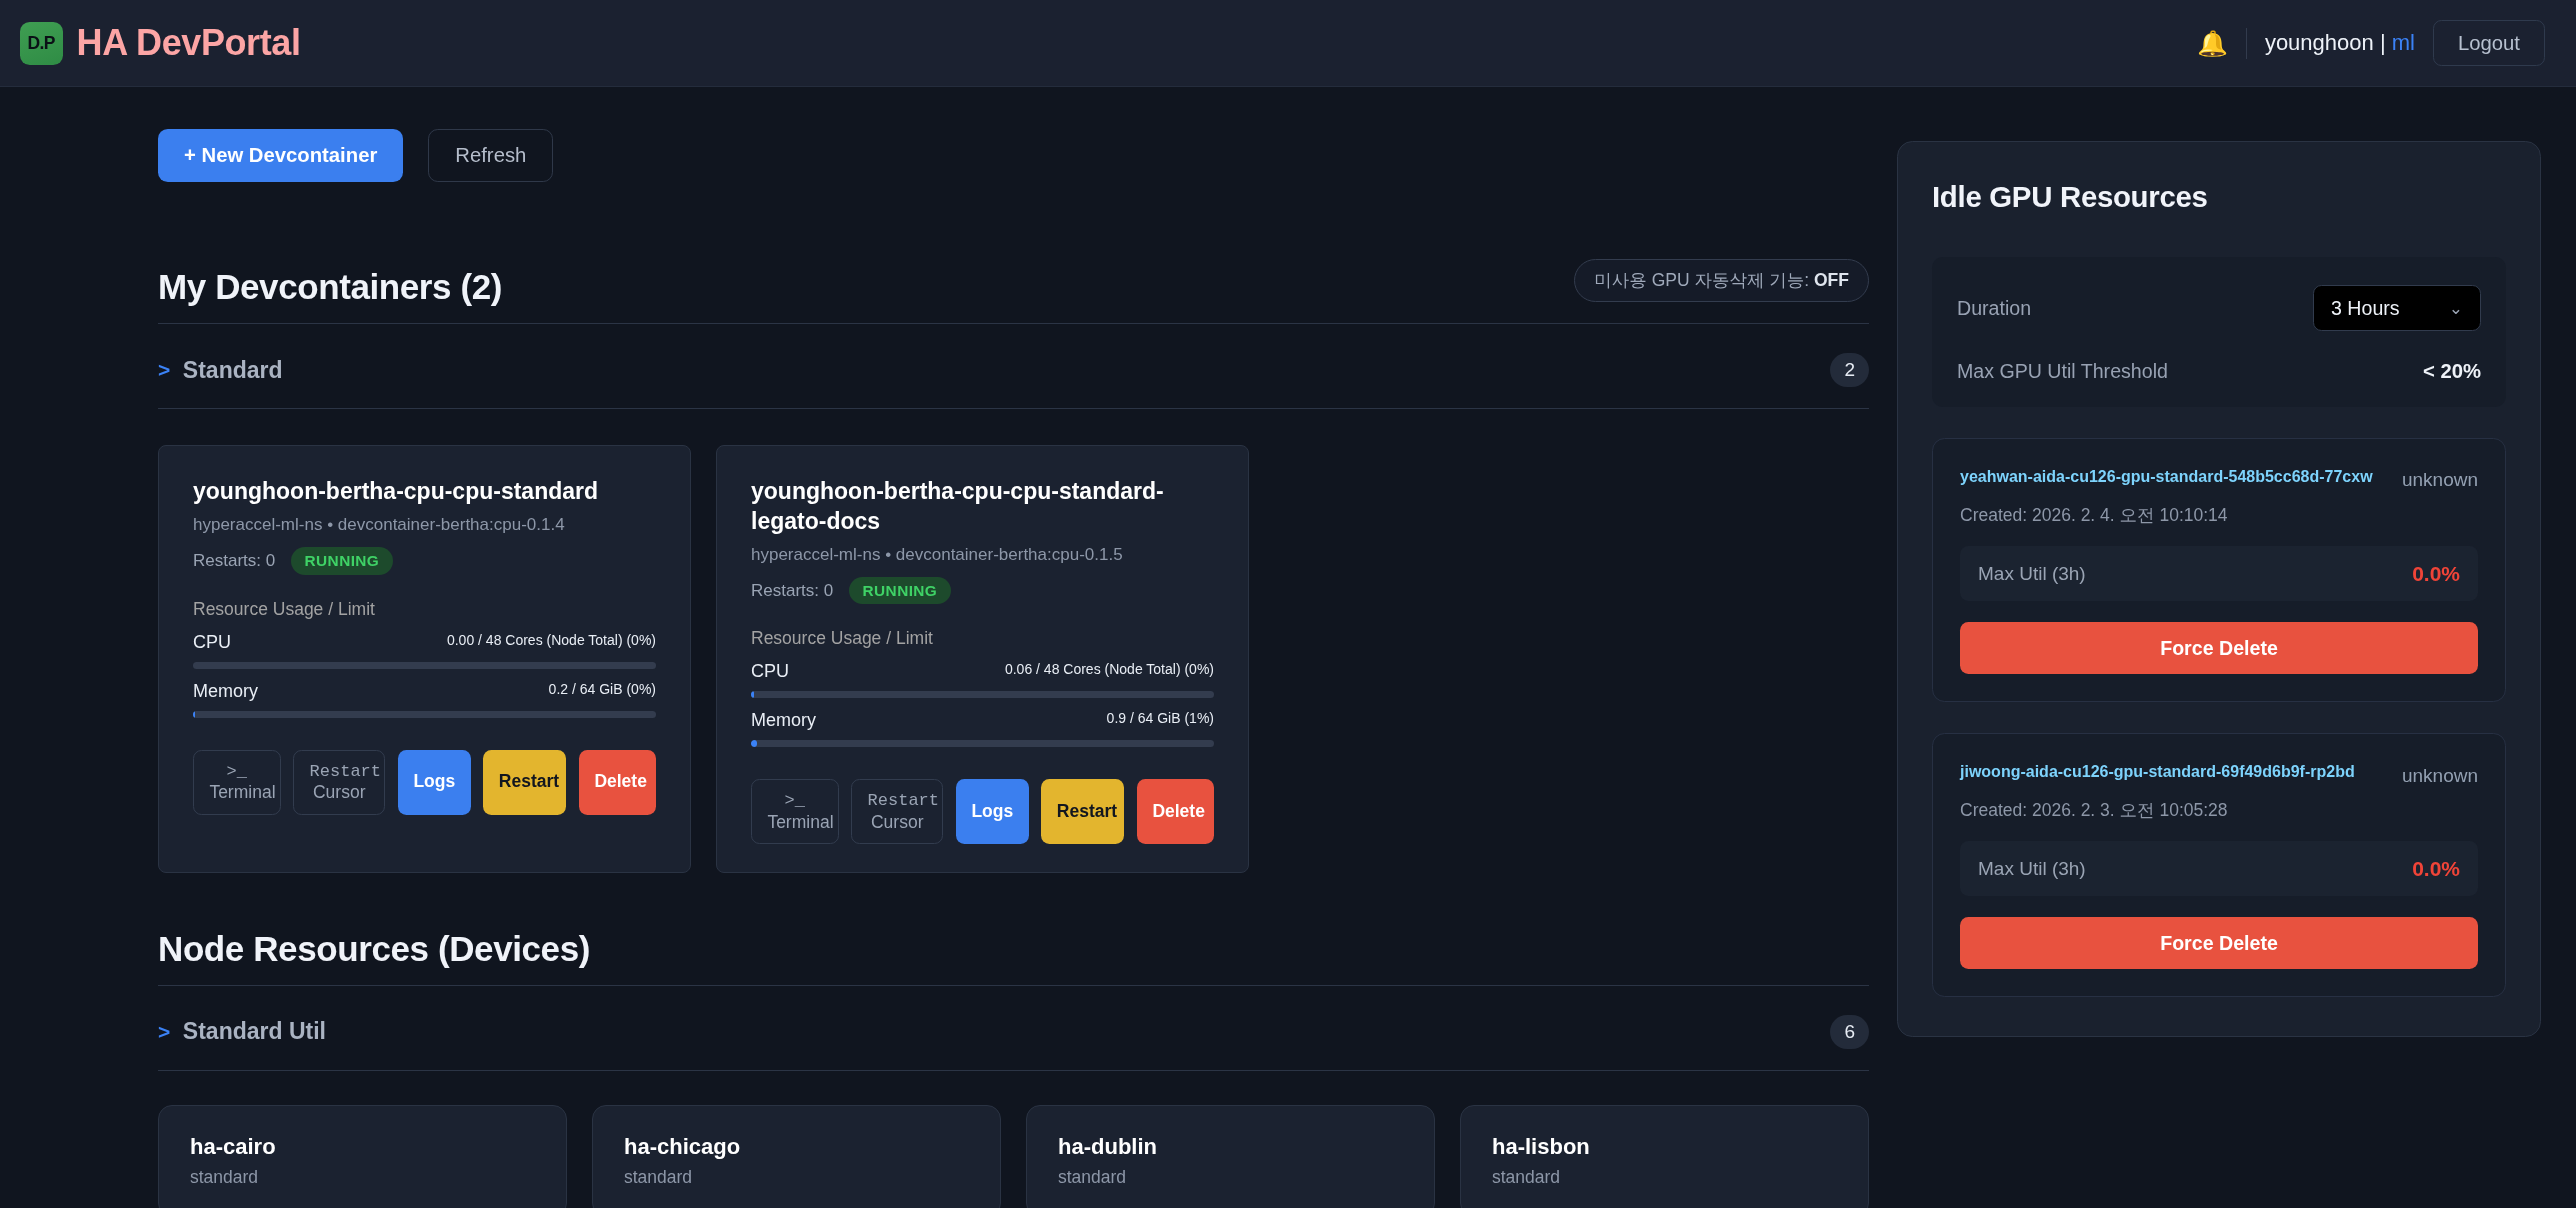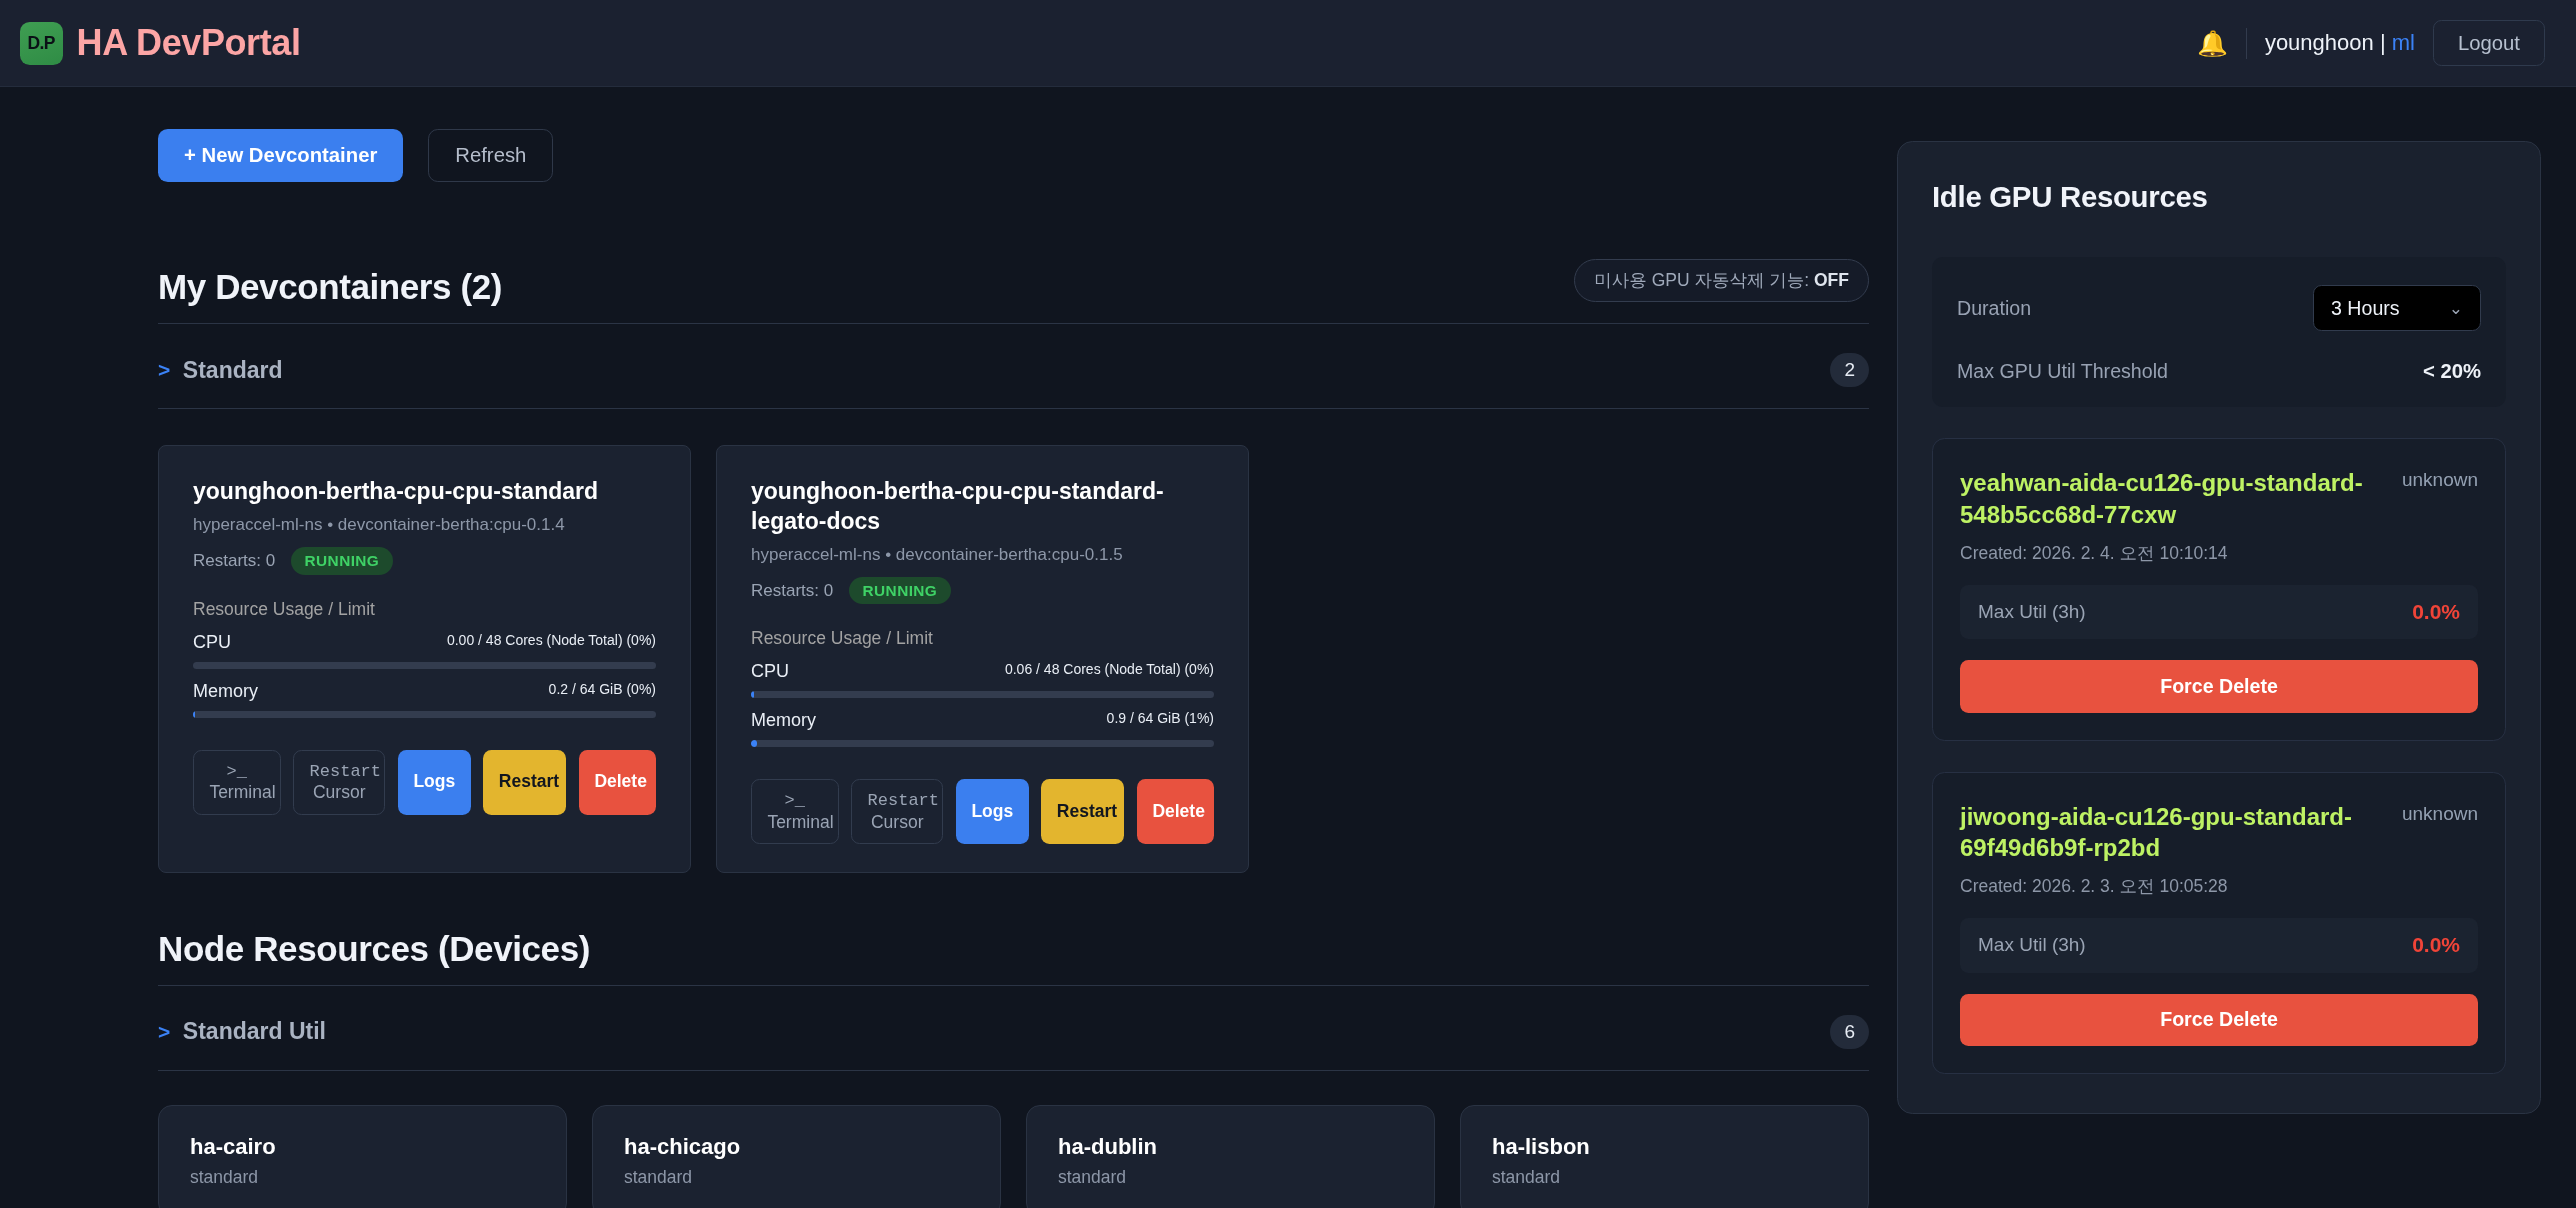--- a/index.html
+++ b/index.html
@@ -137,21 +137,21 @@
   }
   .select .cv { color: #9aa4b4; font-size: 17px; }
   .cfg-row2 { margin-top: 29.4px; }
   .cfg-strong { color: #eef2f8; font-size: 20.3px; font-weight: bold; }
 
   .idle-card {
     background: #161d29; border: 0.7px solid #273043; border-radius: 12.6px;
     padding: 28px 27px 27px 27px; margin-top: 31px;
   }
   .idle-top { display: flex; align-items: flex-start; gap: 15.4px; }
-  .idle-name { color: #bef264; font-size: 24px; font-weight: bold; line-height: 1.3; flex: 1; }
+  .idle-name { color: #7dd3fc; font-size: 16px; font-weight: bold; line-height: 1.3; flex: 1; }
   .idle-state { color: #93a0b2; font-size: 19px; white-space: nowrap; padding-top: 2.1px; }
   .idle-created { color: #8d97a8; font-size: 17.5px; margin-top: 11.2px; }
   .util-box {
     background: #1b2330; border-radius: 8.4px; margin-top: 19.6px;
     display: flex; align-items: center; justify-content: space-between;
     padding: 15.4px 18px;
   }
   .util-label { color: #9aa4b4; font-size: 19px; }
   .util-val { color: #f04438; font-size: 21px; font-weight: bold; }
   .force-del {

